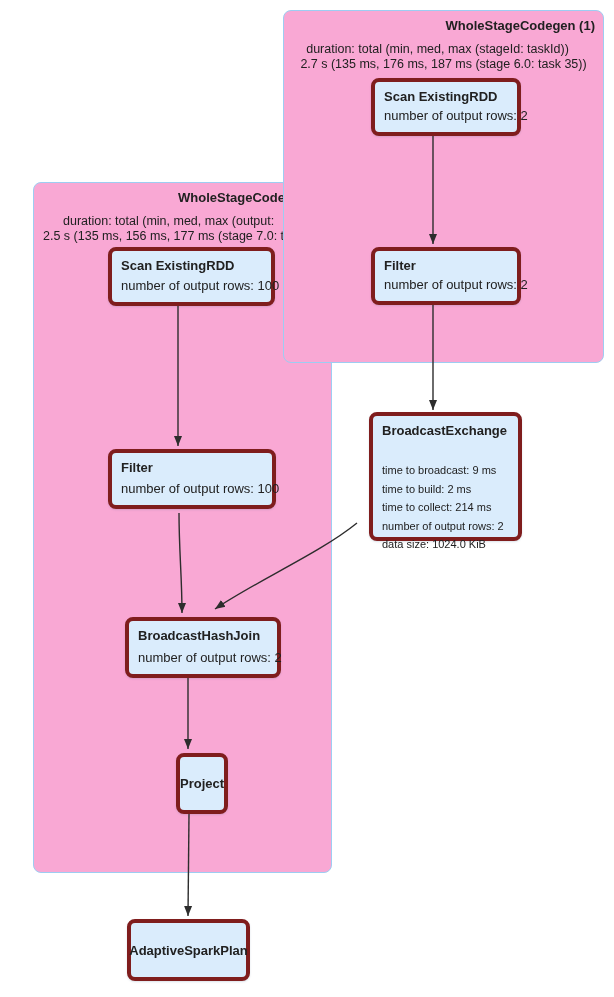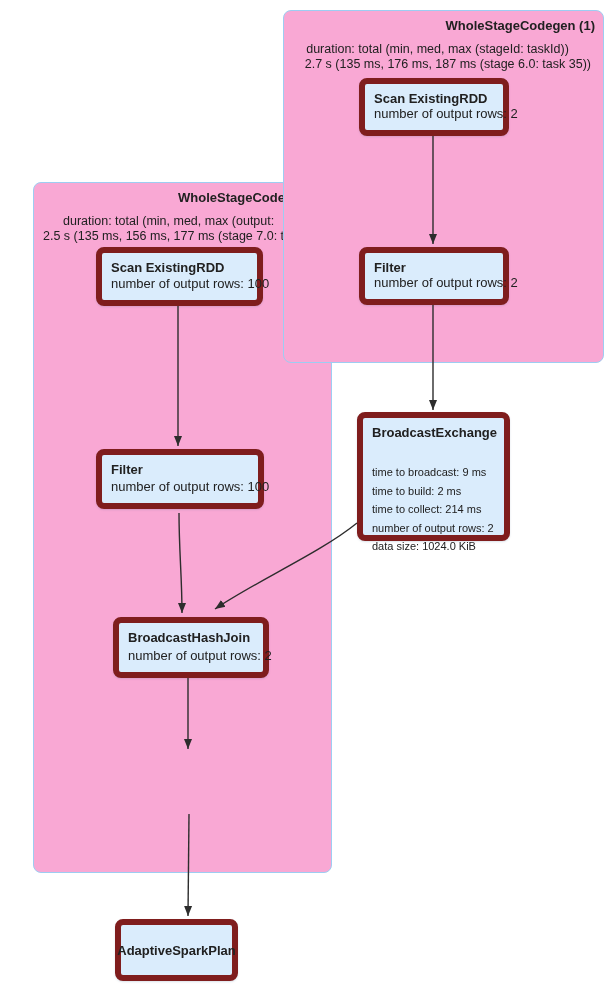--- a/index.html
+++ b/index.html
@@ -33,30 +33,31 @@
   }
   .cluster-right .cluster-title { top: 7px; right: 8px; }
   .cluster-left  .cluster-title { top: 7px; left: 144px; }
   .dur {
     position: absolute;
     font-size: 12.5px;
     line-height: 15px;
     white-space: nowrap;
   }
   .cluster-right .dur1 { top: 31px; left: 0; right: 12px; text-align: center; }
-  .cluster-right .dur2 { top: 46px; left: 0; right: 12px; text-align: right; }
+  .cluster-right .dur2 { top: 46px; left: 0; right: 0; text-align: center; }
   .cluster-left  .dur1 { top: 31px; left: 29px; }
   .cluster-left  .dur2 { top: 46px; left: 9px; }
   .node {
     position: absolute;
     background: #daecfc;
-    border: 6px solid #7f1d1d;
+    border: 4px solid #7f1d1d;
     border-radius: 8px;
     box-sizing: border-box;
     box-shadow: 0 1px 2px rgba(60, 100, 140, 0.18);
+    margin-left: 12px;
   }
   .node-floating { z-index: 3; }
   .node-title {
     position: absolute;
     top: 7px;
     left: 9px;
     font-size: 13px;
     font-weight: bold;
     white-space: nowrap;
   }
@@ -114,20 +115,23 @@
     <div class="node" style="left:62px; top:266px; width:168px; height:60px;">
       <div class="node-title">Filter</div>
       <div class="node-metric">number of output rows: 100</div>
     </div>
 
     <div class="node" style="left:79px; top:434px; width:156px; height:61px;">
       <div class="node-title">BroadcastHashJoin</div>
       <div class="node-metric">number of output rows: 2</div>
     </div>
 
+    <div class="node node-center" style="left:130px; top:570px; width:52px; height:61px;">
+      <span>Project</span>
+    </div>
   </div>
 
   <div class="cluster cluster-right">
     <div class="cluster-title">WholeStageCodegen (1)</div>
     <div class="dur dur1">duration: total (min, med, max (stageId: taskId))</div>
     <div class="dur dur2">2.7 s (135 ms, 176 ms, 187 ms (stage 6.0: task 35))</div>
 
     <div class="node" style="left:75px; top:67px; width:150px; height:58px;">
       <div class="node-title">Scan ExistingRDD</div>
       <div class="node-metric">number of output rows: 2</div>

